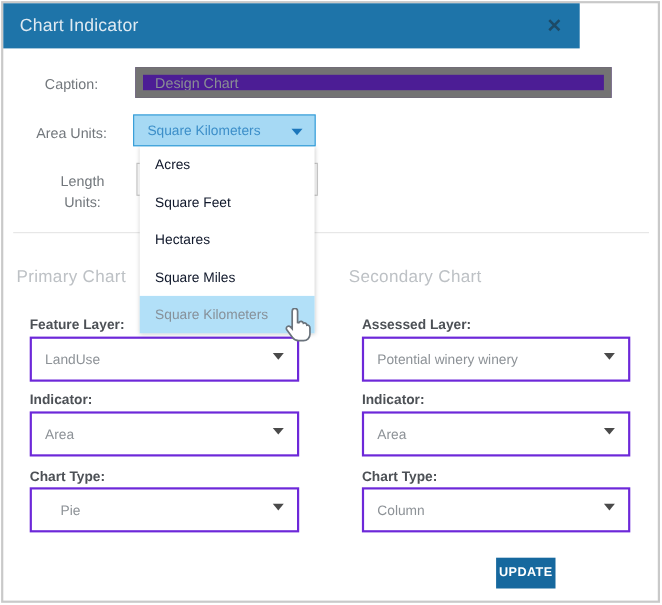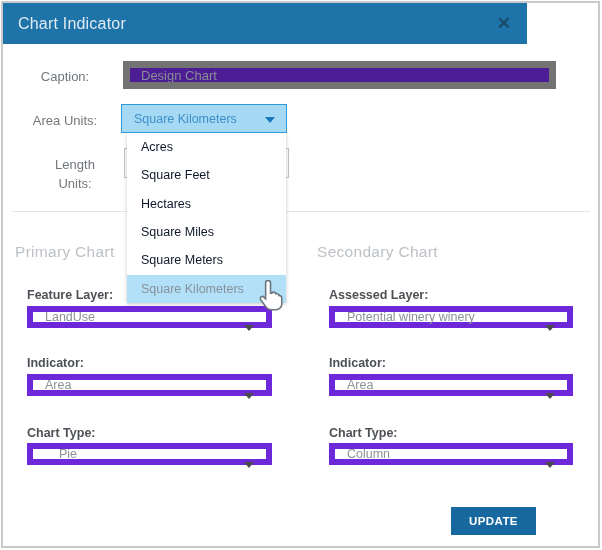--- a/index.html
+++ b/index.html
@@ -47,32 +47,32 @@
 
   
   .cursor-hand { position:absolute; left:256px; top:280px; z-index:5; pointer-events:none; }
 
   .divider { position:absolute; left:12px; top:211px; width:578px; height:1px; background:#e5e5e5; }
 
   .section-heading { position:absolute; top:243px; color:#bdc1c5; font-size:15.5px; letter-spacing:.3px; }
 
   .field-label { position:absolute; color:#4d5156; font-size:12.5px; font-weight:bold; }
 
-  .select-box { position:absolute; height:22px; border:6px solid #6d28d9; background:#fff;
+  .select-box { position:absolute; height:41px; border:2px solid #6d28d9; background:#fff;
                 display:flex; align-items:center; cursor:pointer; }
   .select-box .val { color:#8d9297; font-size:12.5px; margin-left:12px; }
   .arrow-dark { position:absolute; right:12px; top:13px; width:0; height:0;
                 border-left:5px solid transparent; border-right:5px solid transparent;
                 border-top:6px solid #4a4a4a; }
 
   .col-left  { left:27px;  width:245px; }
   .col-right { left:329px; width:244px; }
 
   
-  .update-btn { position:absolute; left:451px; top:507px; width:85px; height:28px;
+  .update-btn { position:absolute; left:451px; top:507px; width:54px; height:28px;
                 background:#16689e; border:none; color:#ffffff; font-size:11.5px; font-weight:bold;
                 letter-spacing:.4px; cursor:pointer; font-family:"Liberation Sans", sans-serif; }
   .cancel-link { position:absolute; left:527px; top:507px; width:55px; height:28px;
                  display:flex; align-items:center; justify-content:center; color:#2e88c5;
                  font-size:11.5px; font-weight:bold; letter-spacing:.4px; cursor:pointer; }
 </style>
 </head>
 <body>
 
 <div class="stage">
@@ -93,21 +93,20 @@
   </div>
 
   <div class="row-label" style="left:40px; top:155px; width:70px; line-height:19px;">Length Units:</div>
   <div class="select-hidden"></div>
 
   <div class="dropdown-list">
     <div class="dd-item">Acres</div>
     <div class="dd-item">Square Feet</div>
     <div class="dd-item">Hectares</div>
     <div class="dd-item">Square Miles</div>
-    <div class="dd-item">Square Meters</div>
     <div class="dd-item highlight">Square Kilometers</div>
   </div>
 
   <div class="cursor-hand">
     <svg width="27" height="31" viewBox="0 0 20 24">
       <path d="M7 2.2 C7 1.1 7.9 0.3 8.9 0.3 C10 0.3 10.8 1.1 10.8 2.2 L10.8 10.2 L11.7 10.35
                C12 9.7 12.7 9.3 13.4 9.4 C14.1 9.5 14.7 10 14.9 10.7 C15.4 10.45 16 10.45 16.5 10.75
                C17 11.05 17.3 11.55 17.35 12.1 C17.9 11.95 18.5 12.1 18.9 12.5 C19.4 13 19.5 13.5 19.5 14.2
                L19.5 18.5 C19.5 21 17.5 23 15 23 L11.5 23 C9.8 23 8.2 22.2 7.2 20.8 L3.2 15.3
                C2.7 14.6 2.8 13.6 3.5 13.1 C4.2 12.6 5.2 12.7 5.8 13.3 L7 14.6 Z" fill="#ffffff" stroke="#6a737c" stroke-width="1.2"></path>

